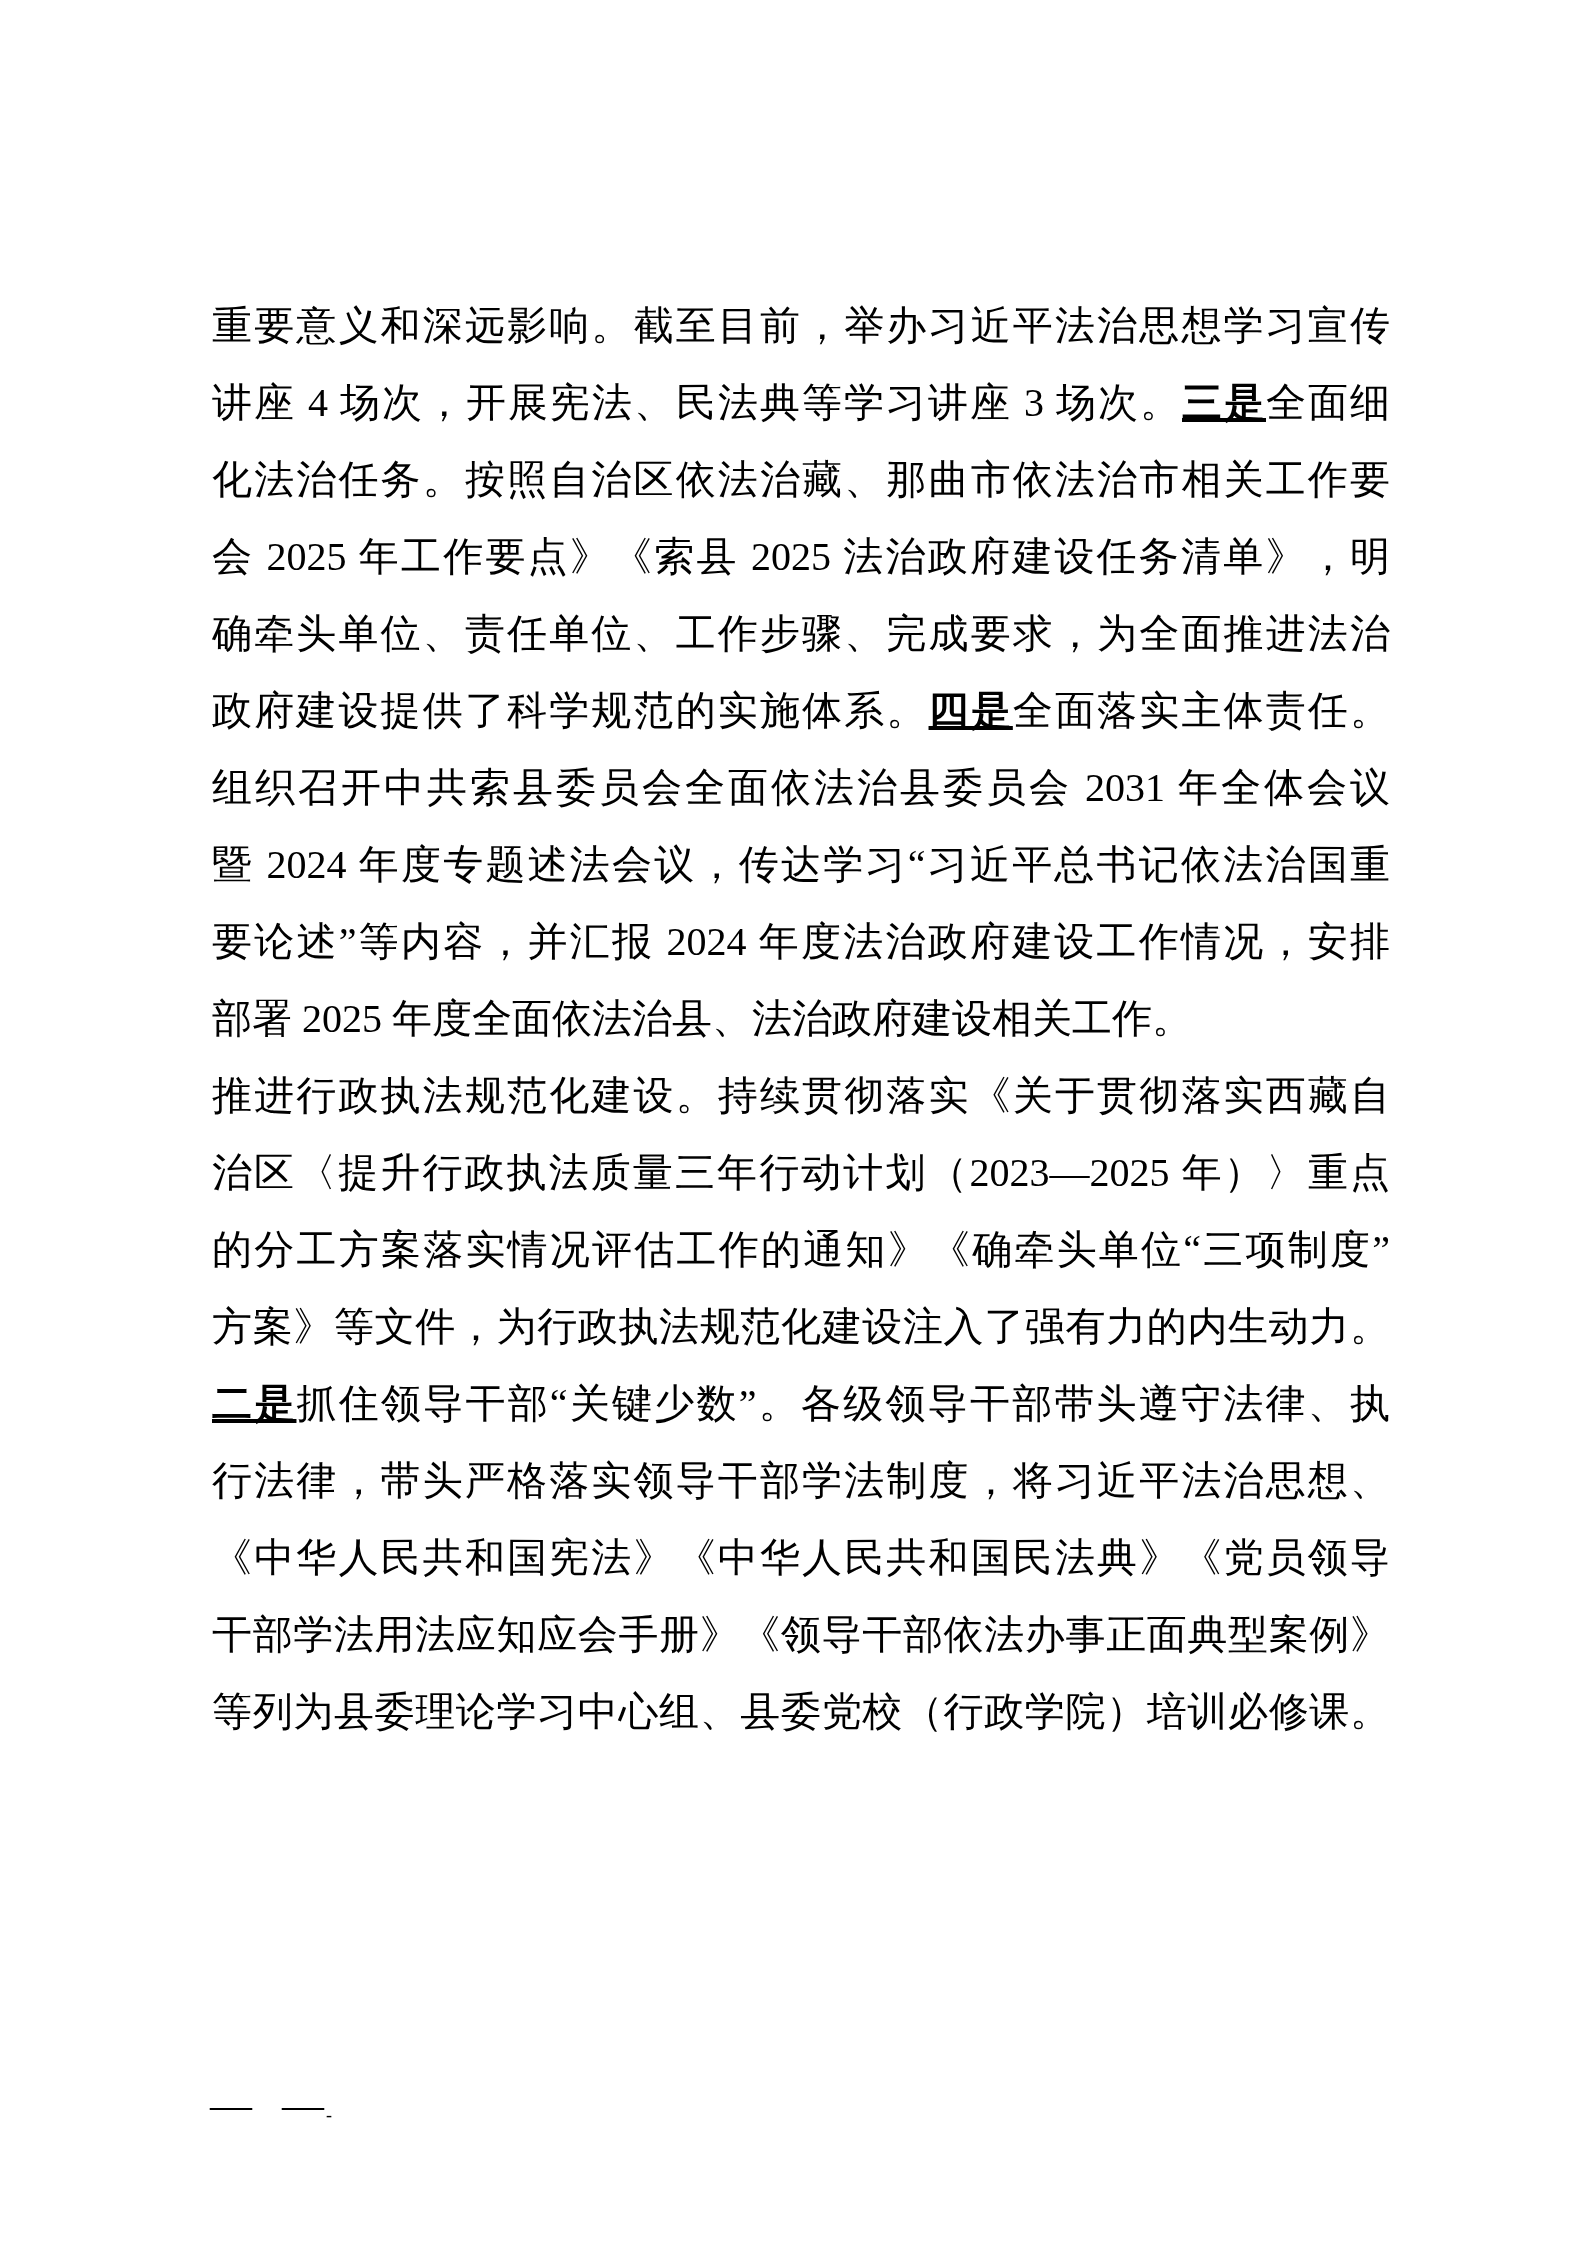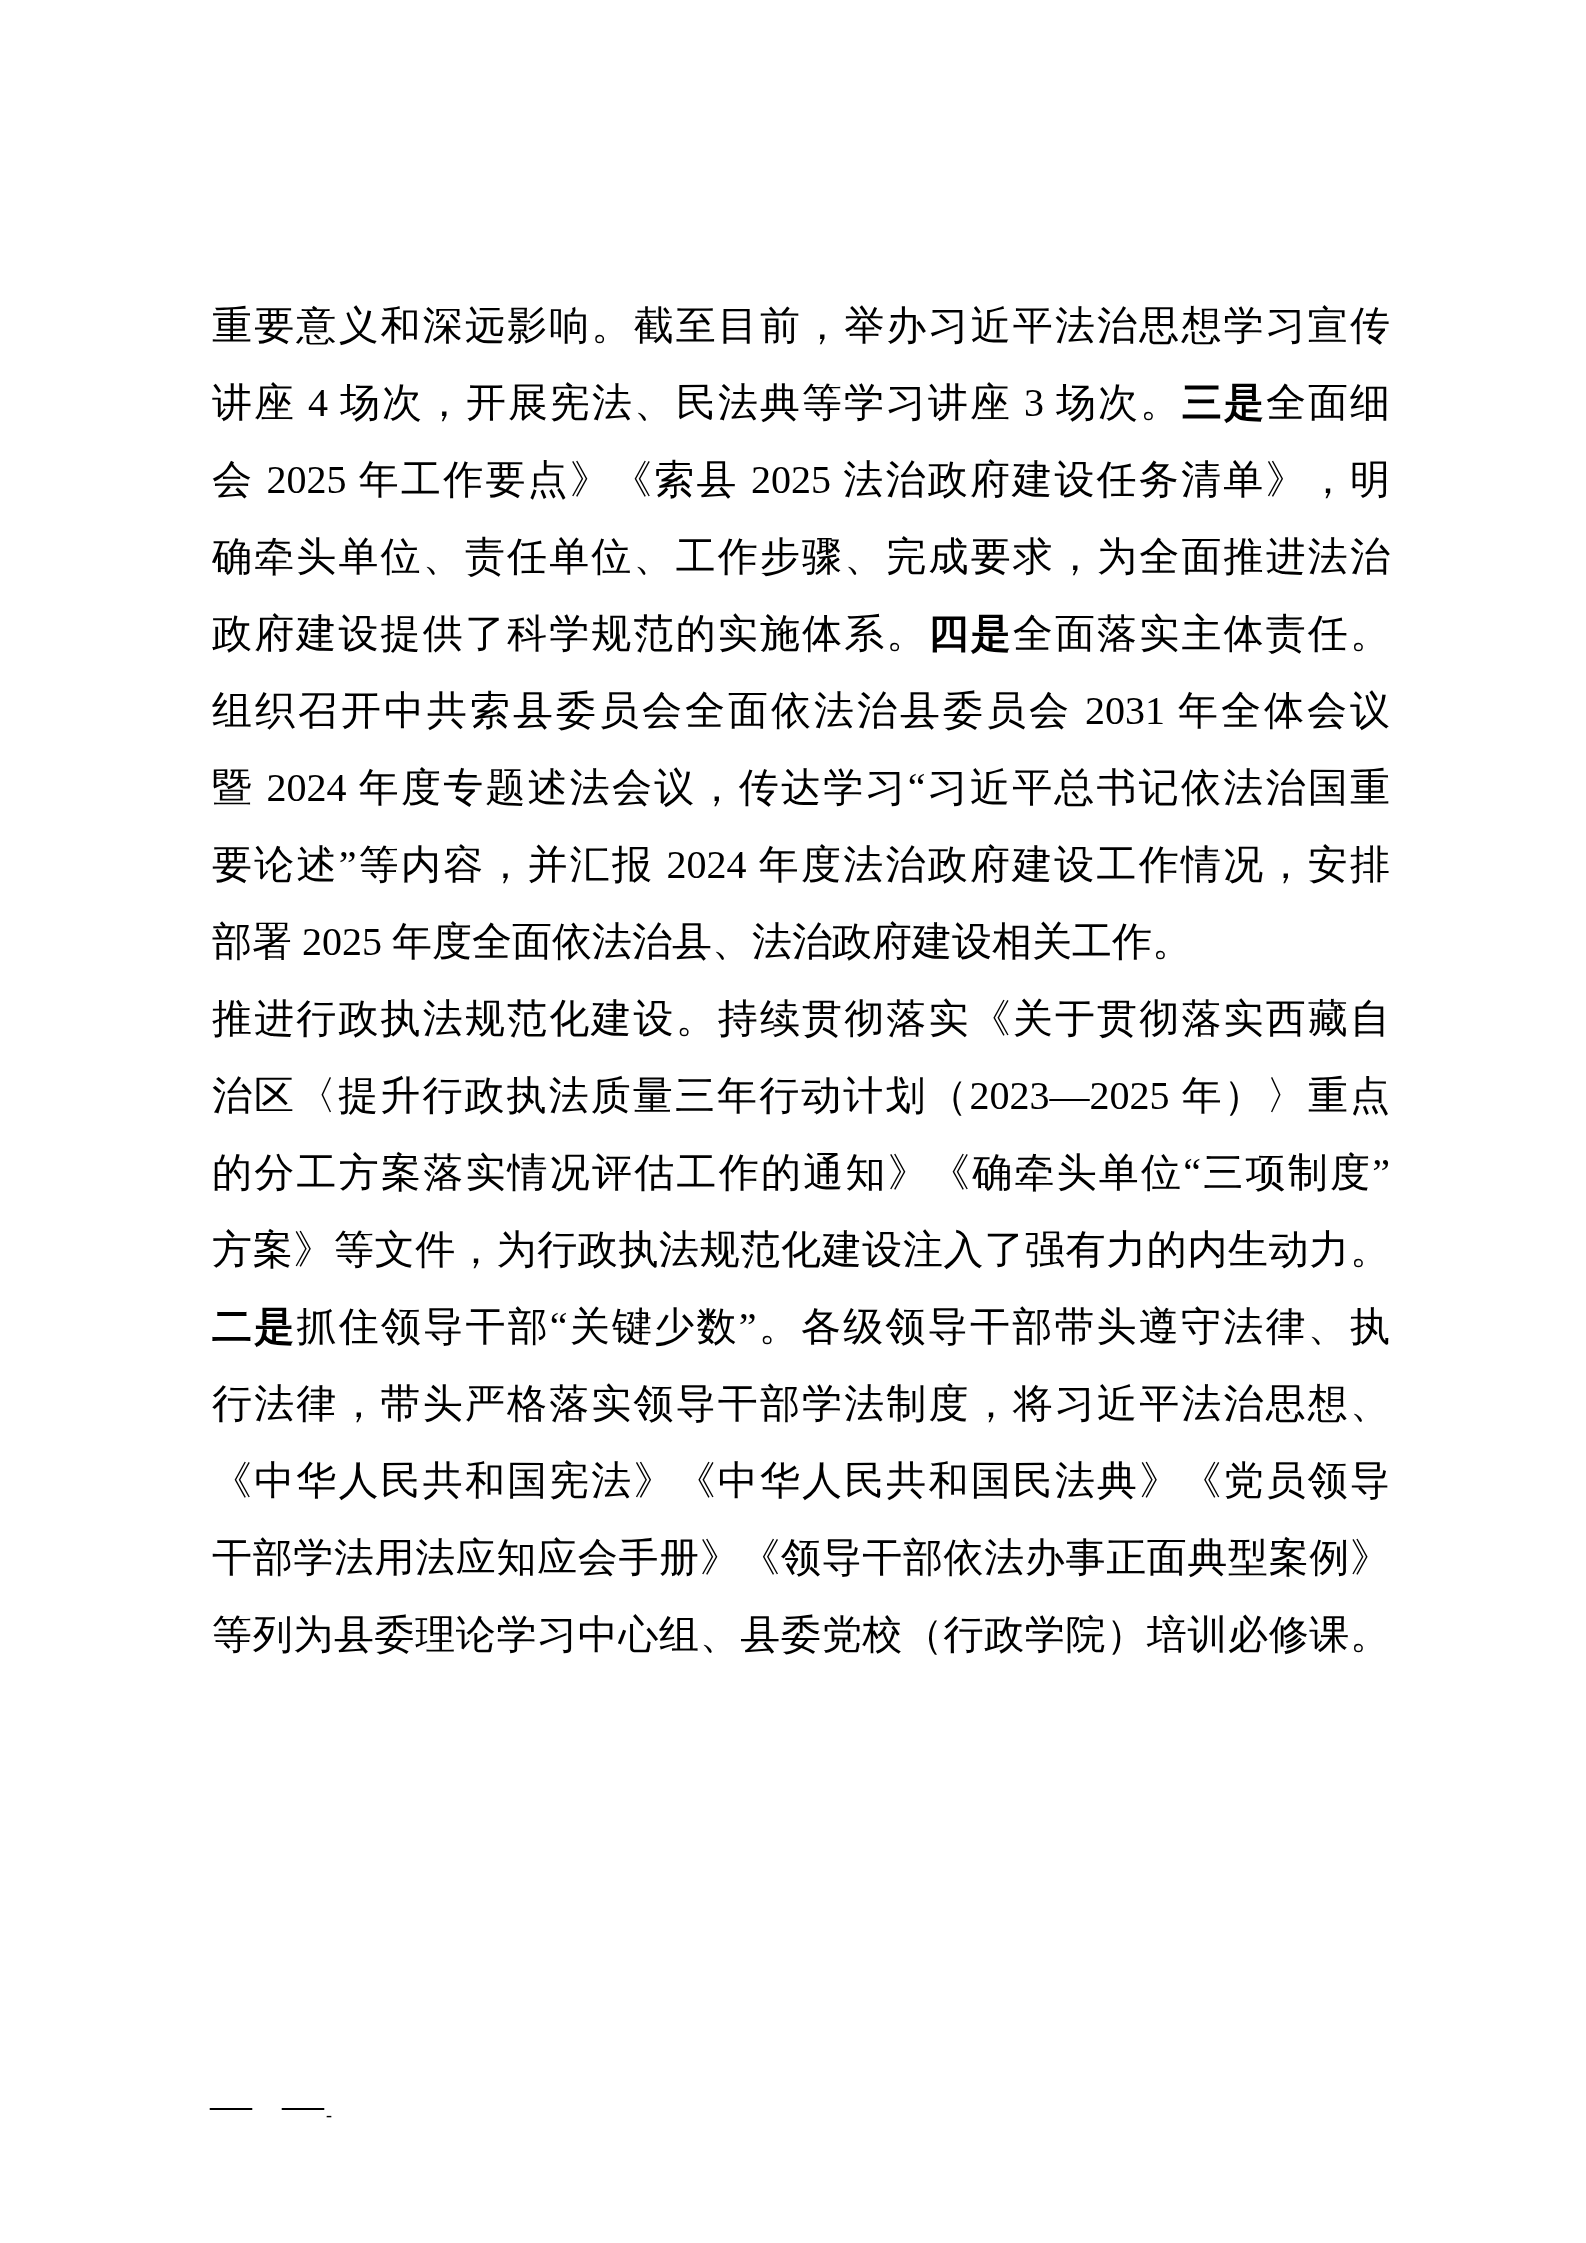--- a/index.html
+++ b/index.html
@@ -39,20 +39,21 @@
     white-space: normal;
   }
   .line.para-end {
     text-align-last: left;
   }
   .line.indent {
     text-indent: 0.5em;
   }
   .bold {
     font-weight: bold;
+    text-decoration: underline;
   }
   .page-footer {
     position: absolute;
     left: 210px;
     top: 2084px;
     font-size: 42px;
     line-height: 42px;
     white-space: nowrap;
   }
   .page-footer .dash-right {
@@ -65,20 +66,21 @@
   }
 </style>
 </head>
 <body>
 
 <div class="page">
 
   <div class="text-block">
       <div class="line"><span>重要意义和深远影响。截至目前，举办习近平法治思想学习宣传</span></div>
       <div class="line"><span>讲座 4 场次，开展宪法、民法典等学习讲座 3 场次。</span><span class="bold">三是</span><span>全面细</span></div>
+      <div class="line"><span>化法治任务。按照自治区依法治藏、那曲市依法治市相关工作要</span></div>
       <div class="line"><span>会 2025 年工作要点》《索县 2025 法治政府建设任务清单》，明</span></div>
       <div class="line"><span>确牵头单位、责任单位、工作步骤、完成要求，为全面推进法治</span></div>
       <div class="line"><span>政府建设提供了科学规范的实施体系。</span><span class="bold">四是</span><span>全面落实主体责任。</span></div>
       <div class="line"><span>组织召开中共索县委员会全面依法治县委员会 2031 年全体会议</span></div>
       <div class="line"><span>暨 2024 年度专题述法会议，传达学习“习近平总书记依法治国重</span></div>
       <div class="line"><span>要论述”等内容，并汇报 2024 年度法治政府建设工作情况，安排</span></div>
       <div class="line para-end"><span>部署 2025 年度全面依法治县、法治政府建设相关工作。</span></div>
       <div class="line"><span>推进行政执法规范化建设。持续贯彻落实《关于贯彻落实西藏自</span></div>
       <div class="line"><span>治区〈提升行政执法质量三年行动计划（2023—2025 年）〉重点</span></div>
       <div class="line"><span>的分工方案落实情况评估工作的通知》《确牵头单位“三项制度”</span></div>

